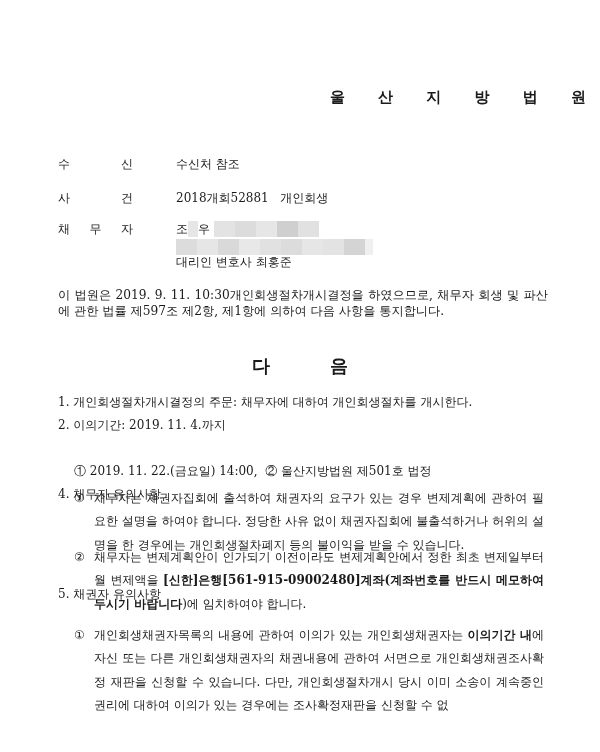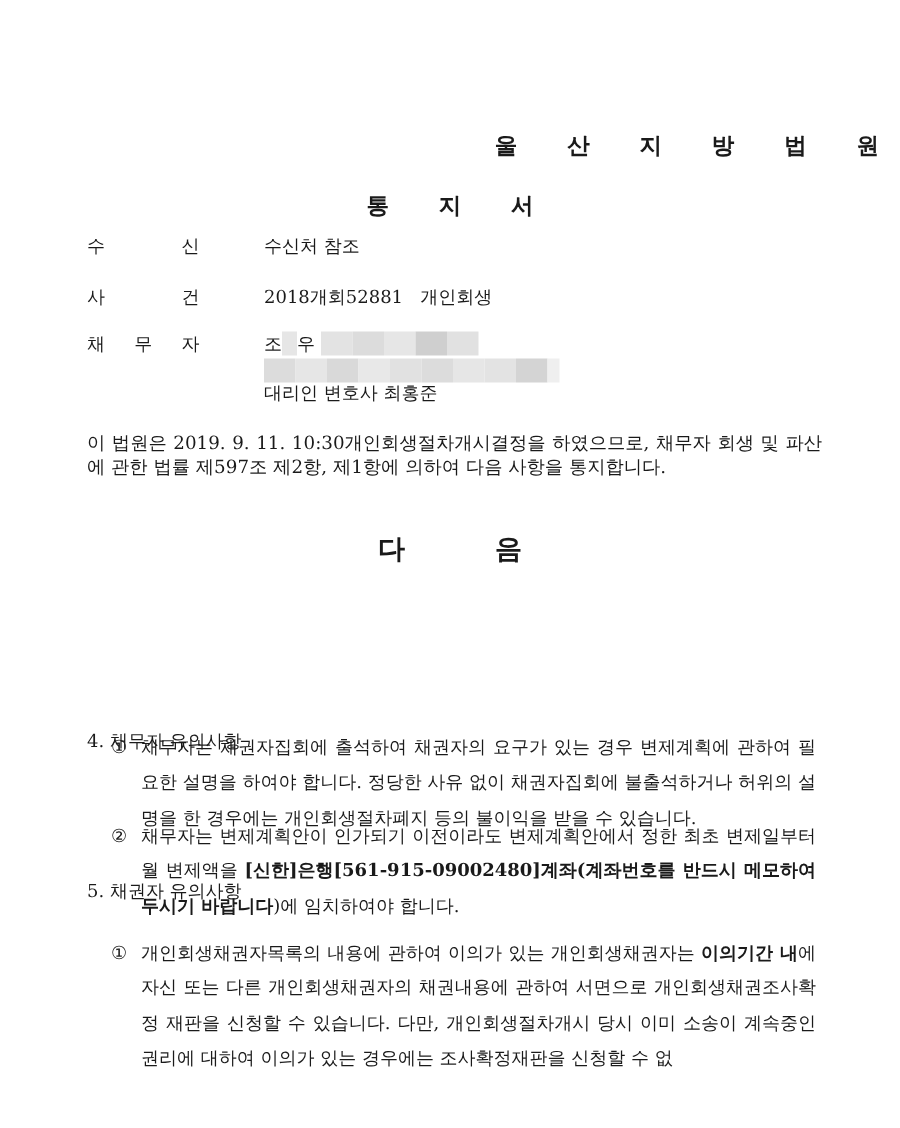--- a/index.html
+++ b/index.html
@@ -124,21 +124,20 @@
     }
     .bold { font-weight: bold; }
   </style>
 </head>
 <body>
 
 <div class="page">
 
 
   <div class="court-title">울 산 지 방 법 원</div>
-  <div class="doc-title">통 지 서</div>
 
   <div class="field-row" style="top:155px;">
     <div class="field-label" style="width:75px;">
       <span>수</span>
       <span>신</span>
     </div>
     <div class="field-value">수신처 참조</div>
   </div>
 
   <div class="field-row" style="top:189px;">
@@ -176,20 +175,23 @@
   <div class="field-row" style="top:253px;">
     <div class="field-value">대리인 변호사 최홍준</div>
   </div>
 
   <div class="body-text" style="top:287px;">이 법원은 2019. 9. 11. 10:30개인회생절차개시결정을 하였으므로, 채무자 회생 및 파산에 관한 법률 제597조 제2항, 제1항에 의하여 다음 사항을 통지합니다.</div>
 
   <div class="heading-daum">
     <span>다</span><span class="gap"></span><span>음</span>
   </div>
 
+  <div class="line" style="left:58px; top:394px;">1. 개인회생절차개시결정의 주문: 채무자에 대하여 개인회생절차를 개시한다.</div>
+  <div class="line" style="left:58px; top:417px;">2. 이의기간: 2019. 11. 4.까지</div>
+  <div class="line" style="left:74px; top:463px; white-space:pre;">① 2019. 11. 22.(금요일) 14:00,  ② 울산지방법원 제501호 법정</div>
   <div class="line" style="left:58px; top:486px;">4. 채무자 유의사항</div>
 
   <div class="sub-item" style="top:487px;">
     <span class="marker">①</span>
     <div class="sub-text">채무자는 채권자집회에 출석하여 채권자의 요구가 있는 경우 변제계획에 관하여 필요한 설명을 하여야 합니다. 정당한 사유 없이 채권자집회에 불출석하거나 허위의 설명을 한 경우에는 개인회생절차폐지 등의 불이익을 받을 수 있습니다.</div>
   </div>
 
   <div class="sub-item" style="top:546px;">
     <span class="marker">②</span>
     <div class="sub-text"><span>채무자는 변제계획안이 인가되기 이전이라도 변제계획안에서 정한 최초 변제일부터 월 변제액을 </span><span class="bold">[신한]은행[561-915-09002480]계좌(계좌번호를 반드시 메모하여 두시기 바랍니다</span><span>)에 임치하여야 합니다.</span></div>

